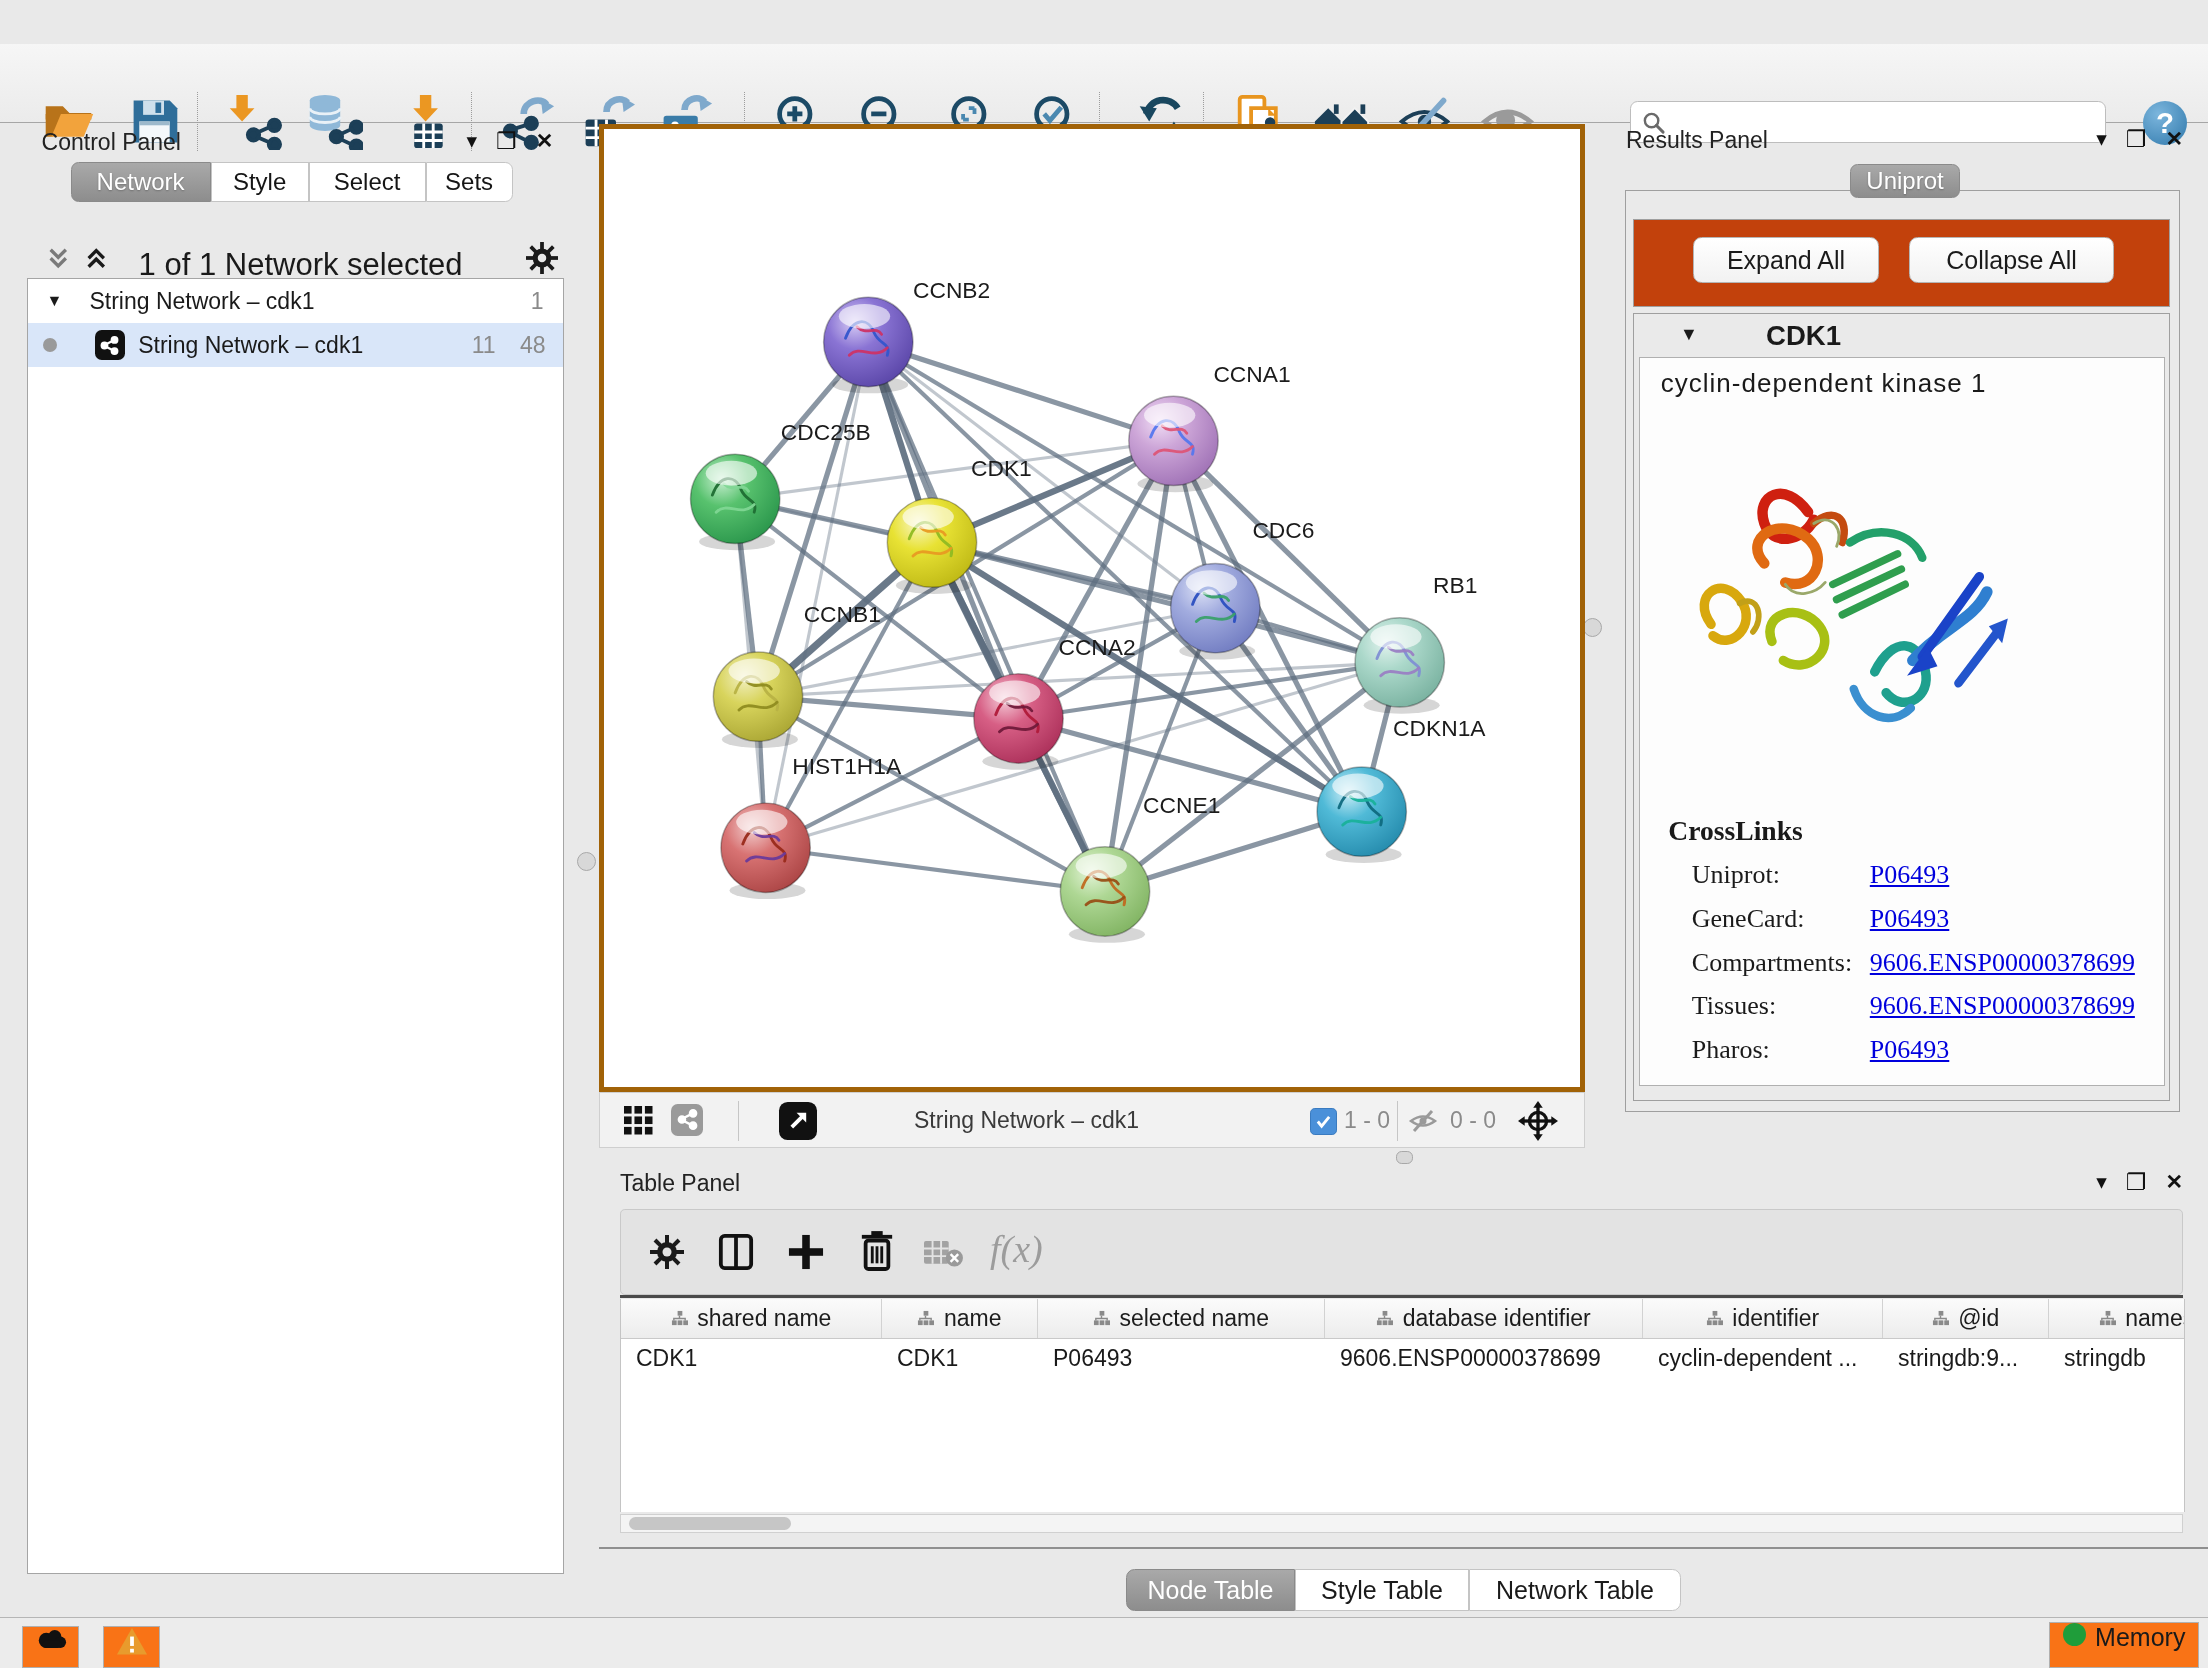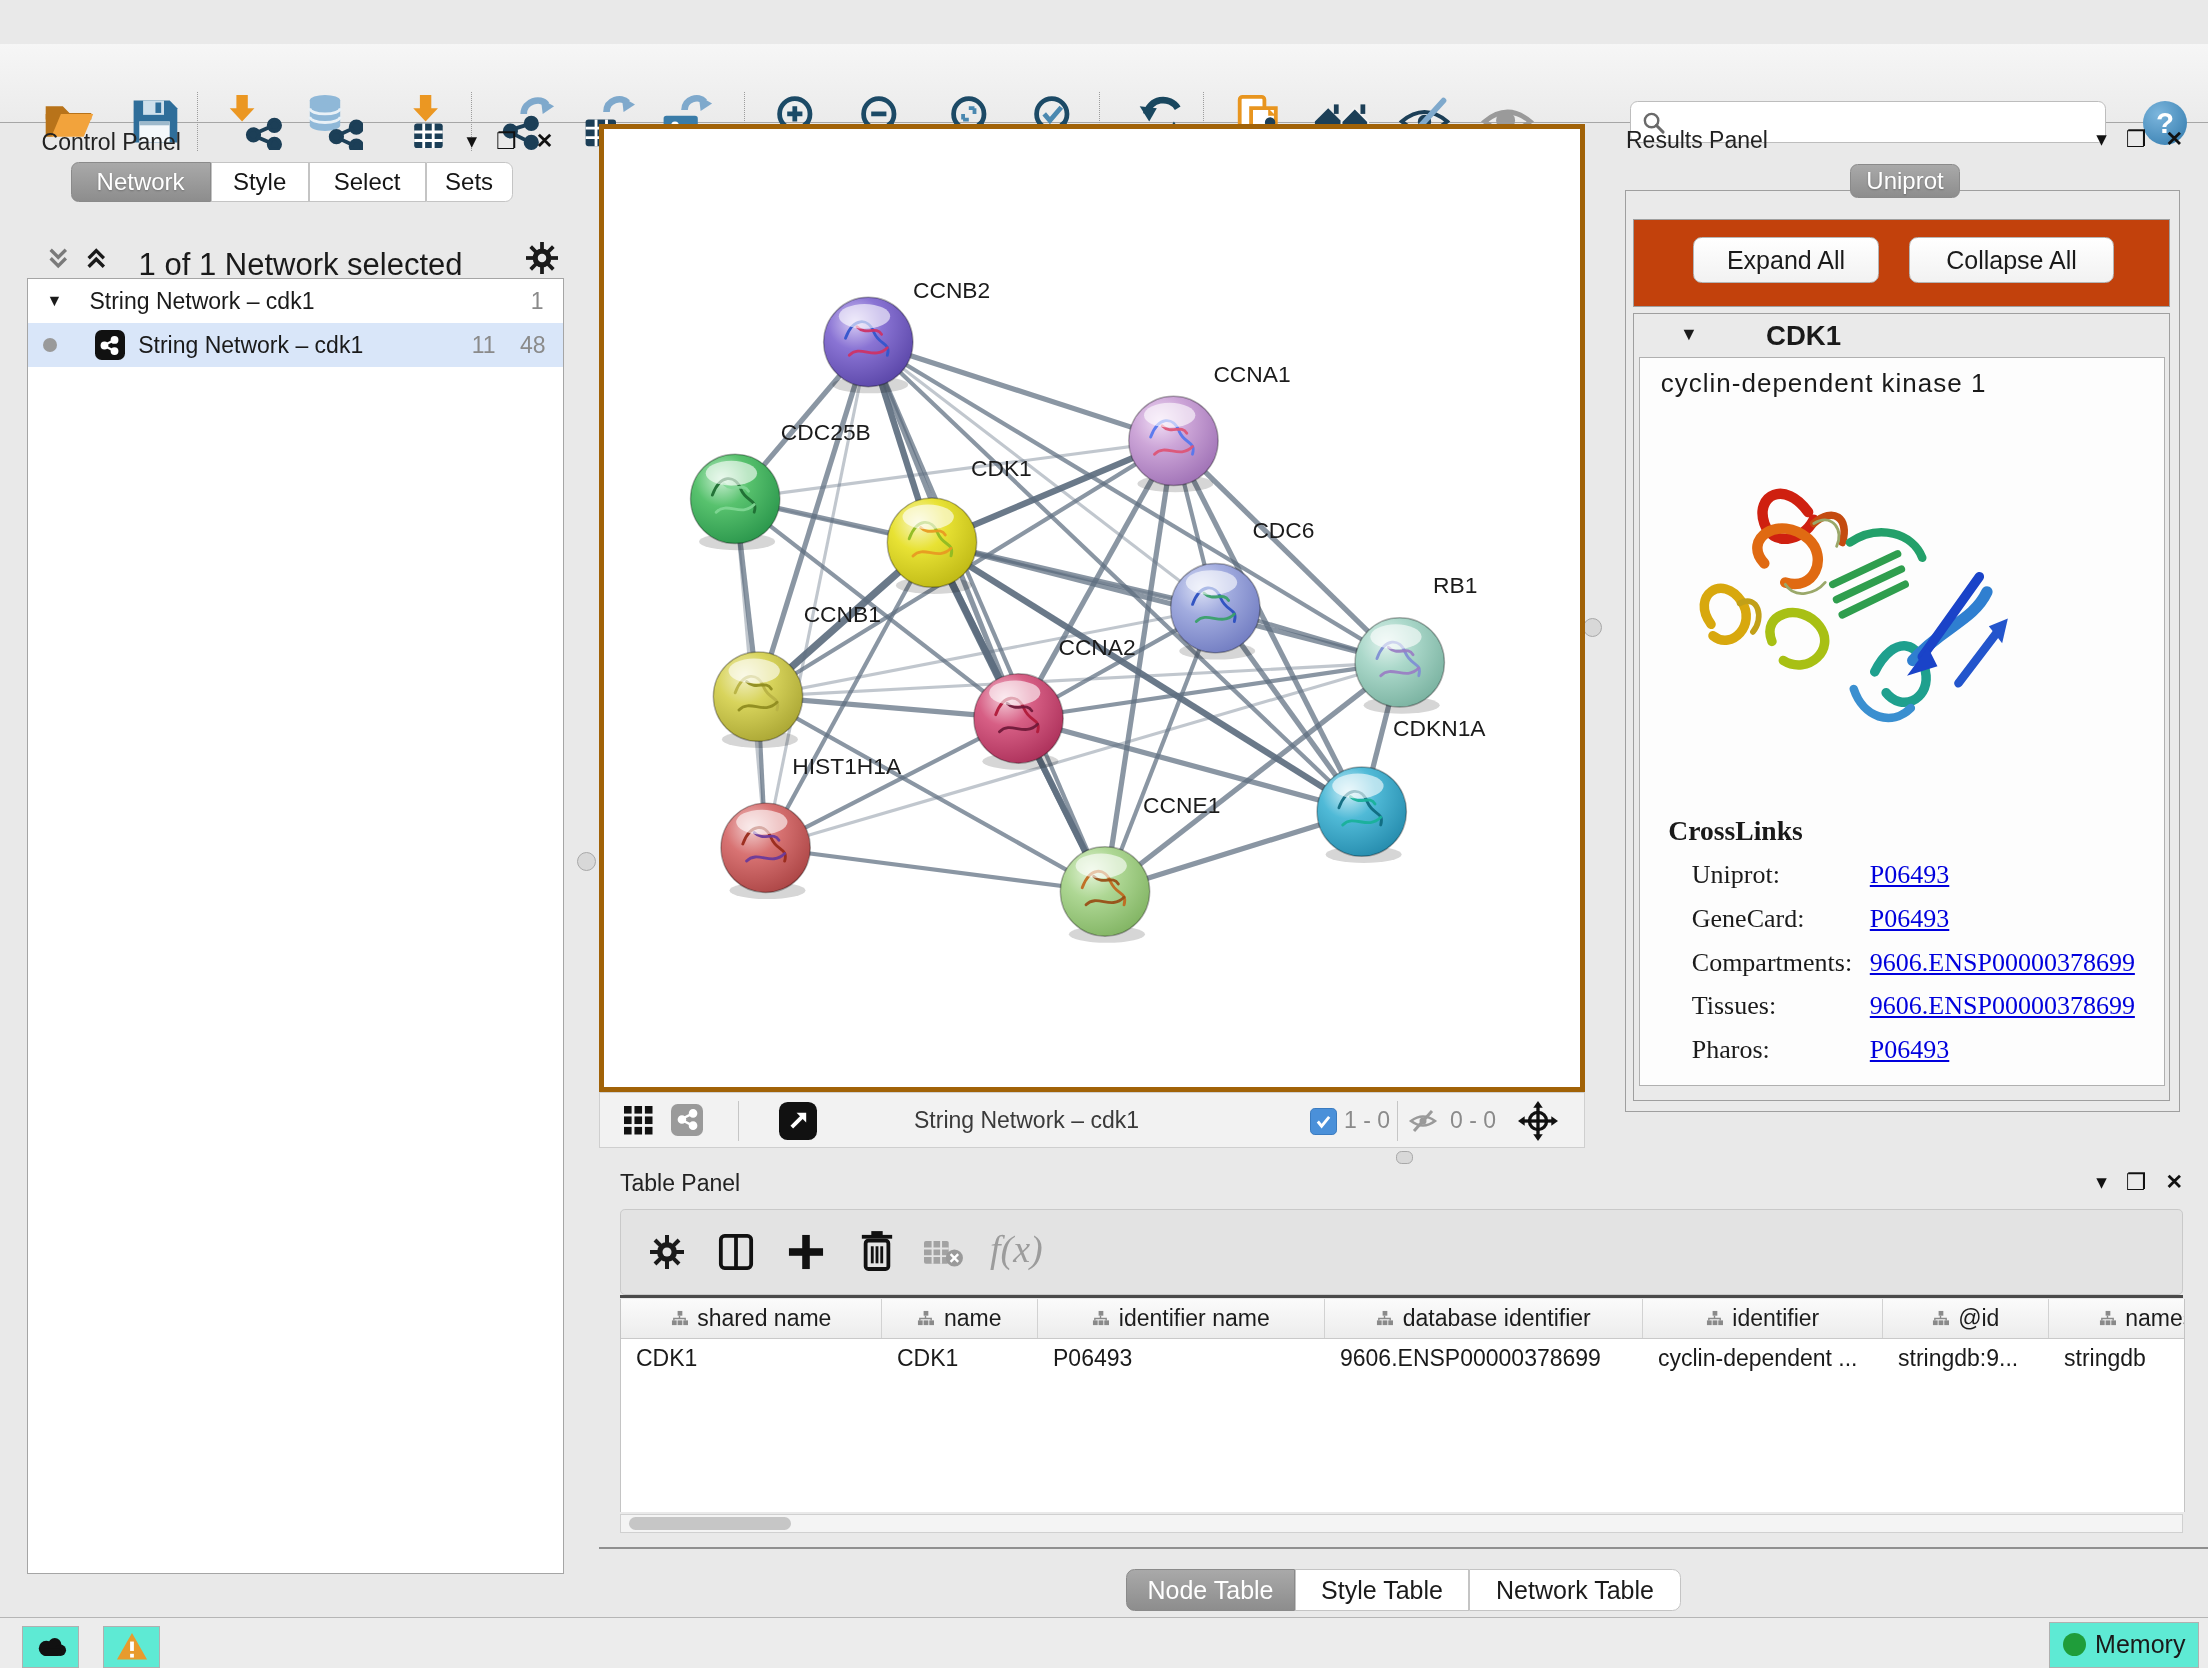--- a/index.html
+++ b/index.html
@@ -66,22 +66,22 @@
   .td-row{position:absolute;left:0;top:39px;width:1674px;height:40px;display:flex;}
   .td{box-sizing:border-box;padding-left:15px;display:flex;align-items:center;font-size:23px;
      overflow:hidden;white-space:nowrap;}
   .hscroll{left:620px;top:1514px;width:1563px;height:19px;background:#f4f4f4;border:1px solid #d0d0d0;box-sizing:border-box;}
   .hthumb{position:absolute;left:7.6px;top:1.9px;width:162px;height:13.3px;background:#c6c6c6;border-radius:6.7px;}
   .bt-tab{position:absolute;top:1569px;height:42px;box-sizing:border-box;font-size:25px;
     text-align:center;line-height:40px;background:#fff;border:1px solid #c4c4c4;}
   .bt-sel{background:linear-gradient(#a9a9a9,#8d8d8d);color:#fff;border-color:#8a8a8a;}
   
   .statusbar{left:0;top:1617px;width:2208px;height:51px;background:#ececec;border-top:1px solid #b5b5b5;}
-  .sb-btn{position:absolute;top:-1px;background:#5eead4;border:1px solid #b0b0b0;display:flex;
-    align-items:center;justify-content:center;gap:9.5px;}
+  .sb-btn{position:absolute;top:-1px;background:#f97316;border:1px solid #b0b0b0;display:flex;
+    justify-content:center;gap:9.5px;}
   .handle{position:absolute;background:#d8d8d8;border:1px solid #a8a8a8;border-radius:50%;}
   svg{display:block;}
 </style>
 </head>
 <body>
 
 <div class="app">
 
 
   <div class="abs toolbar">
@@ -778,21 +778,21 @@
       <div class="th" style="width:287px">
         <svg width="17" height="17" viewBox="0 0 18 18">
             <g fill="#8a8a8a">
               <rect x="7" y="1" width="5" height="5"></rect>
               <rect x="1" y="11" width="5" height="5"></rect>
               <rect x="7" y="11" width="5" height="5"></rect>
               <rect x="13" y="11" width="5" height="5"></rect>
               <path d="M9 6 v3 M3 11 v-2 h12 v2" stroke="#8a8a8a" fill="none" stroke-width="1.5"></path>
             </g>
           </svg>
-        <span>identifier name</span>
+        <span>selected name</span>
         </div>
       <div class="th" style="width:318px">
         <svg width="17" height="17" viewBox="0 0 18 18">
             <g fill="#8a8a8a">
               <rect x="7" y="1" width="5" height="5"></rect>
               <rect x="1" y="11" width="5" height="5"></rect>
               <rect x="7" y="11" width="5" height="5"></rect>
               <rect x="13" y="11" width="5" height="5"></rect>
               <path d="M9 6 v3 M3 11 v-2 h12 v2" stroke="#8a8a8a" fill="none" stroke-width="1.5"></path>
             </g>

